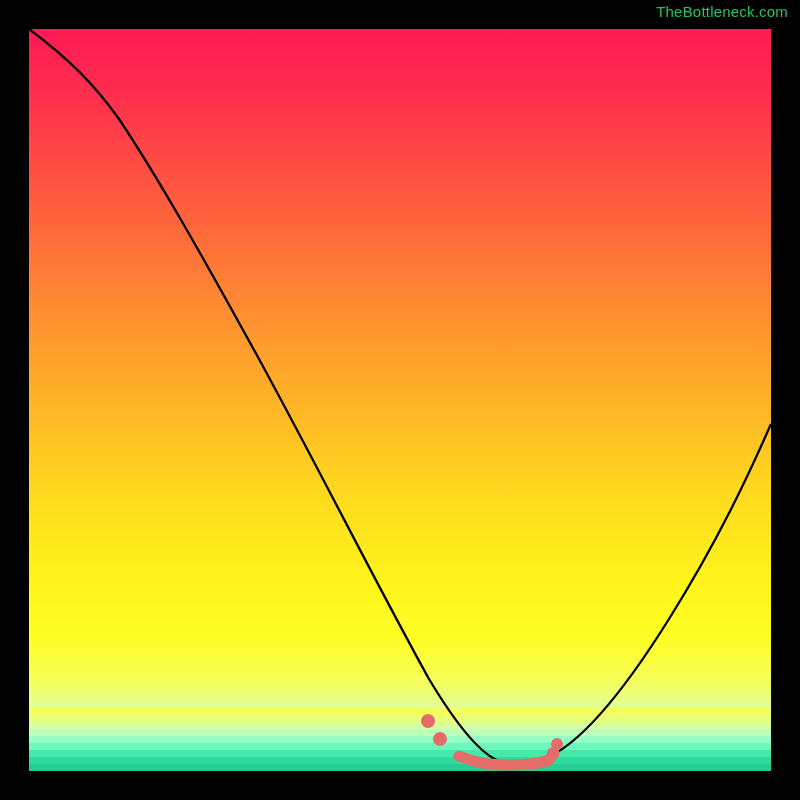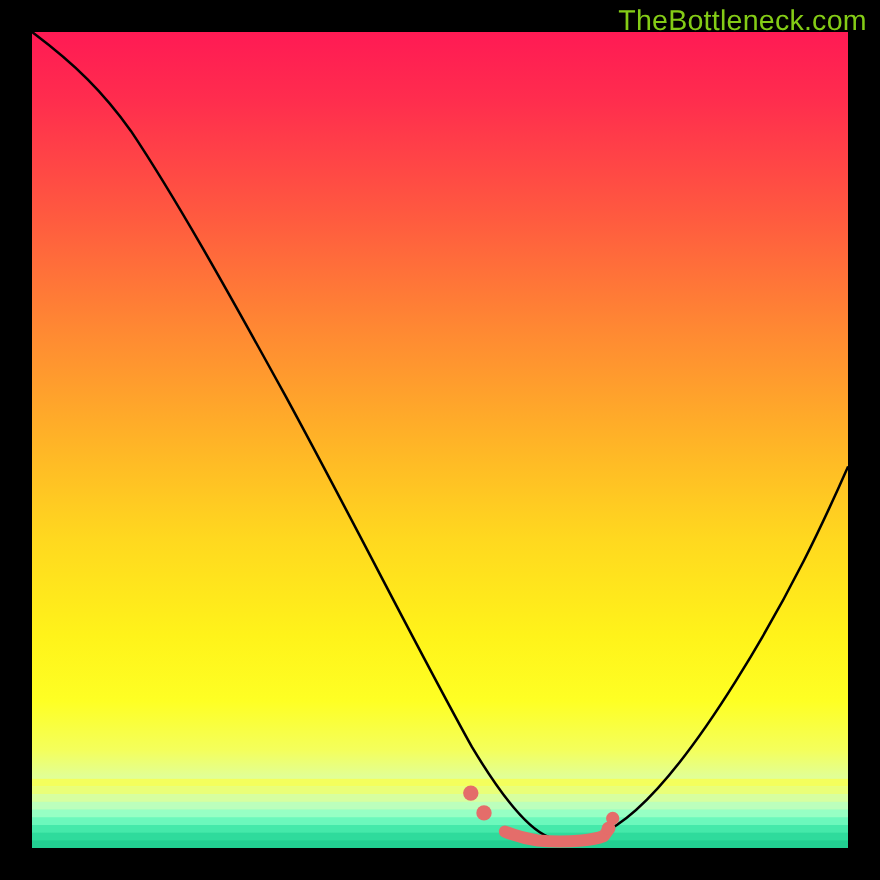--- a/index.html
+++ b/index.html
@@ -68,22 +68,22 @@
     stroke-linecap: round;
     stroke-linejoin: round;
   }
   .dot {
     stroke: none;
   }
   .watermark {
     position: absolute;
     top: 3px;
     right: 12px;
-    color: #84cc16;
-    font-size: 26px;
+    color: #22c55e;
+    font-size: 15px;
     font-weight: 500;
     letter-spacing: 0.2px;
   }
 </style>
 </head>
 <body>
 
 <div class="watermark">TheBottleneck.com</div>
 
 <div class="frame">

